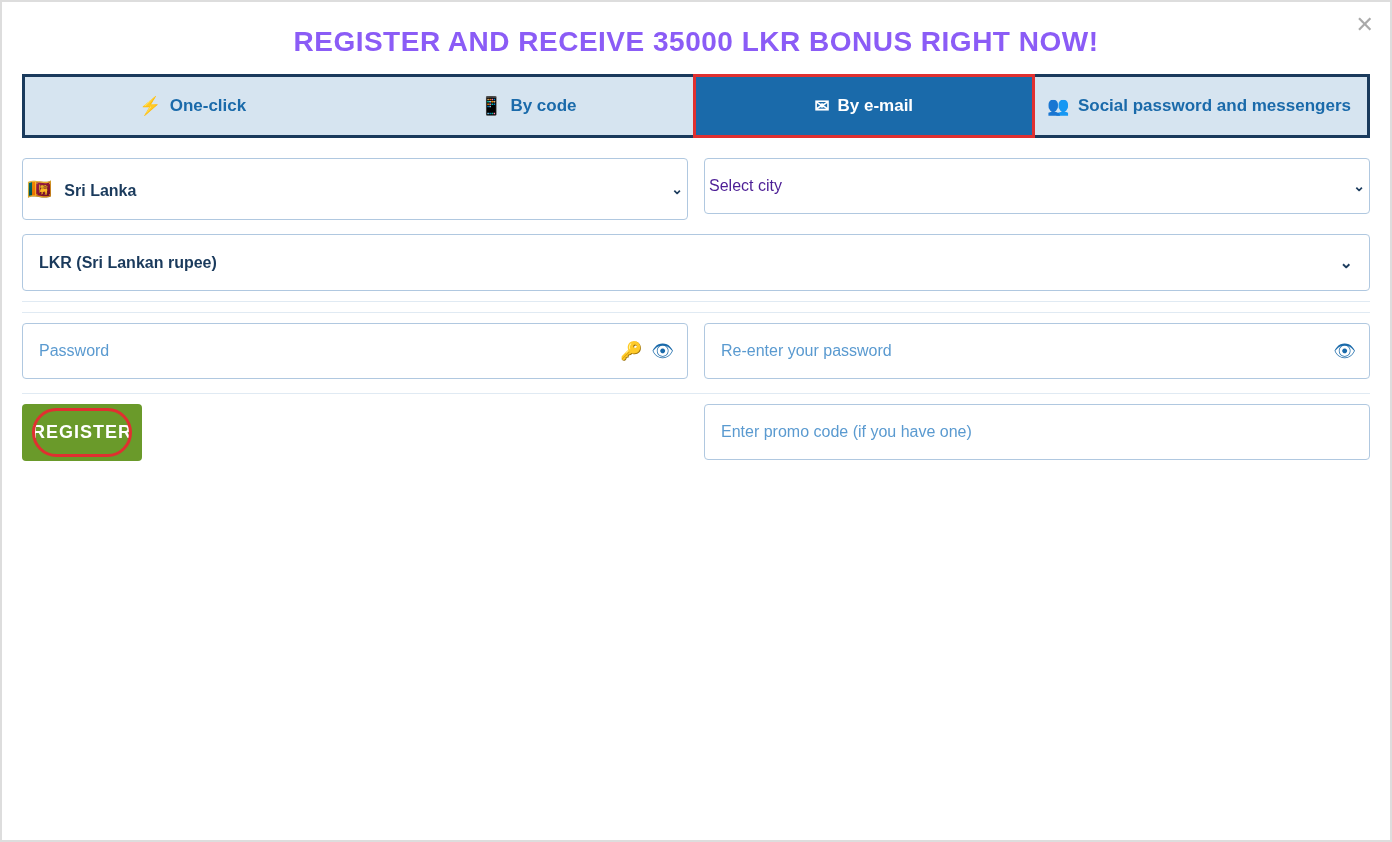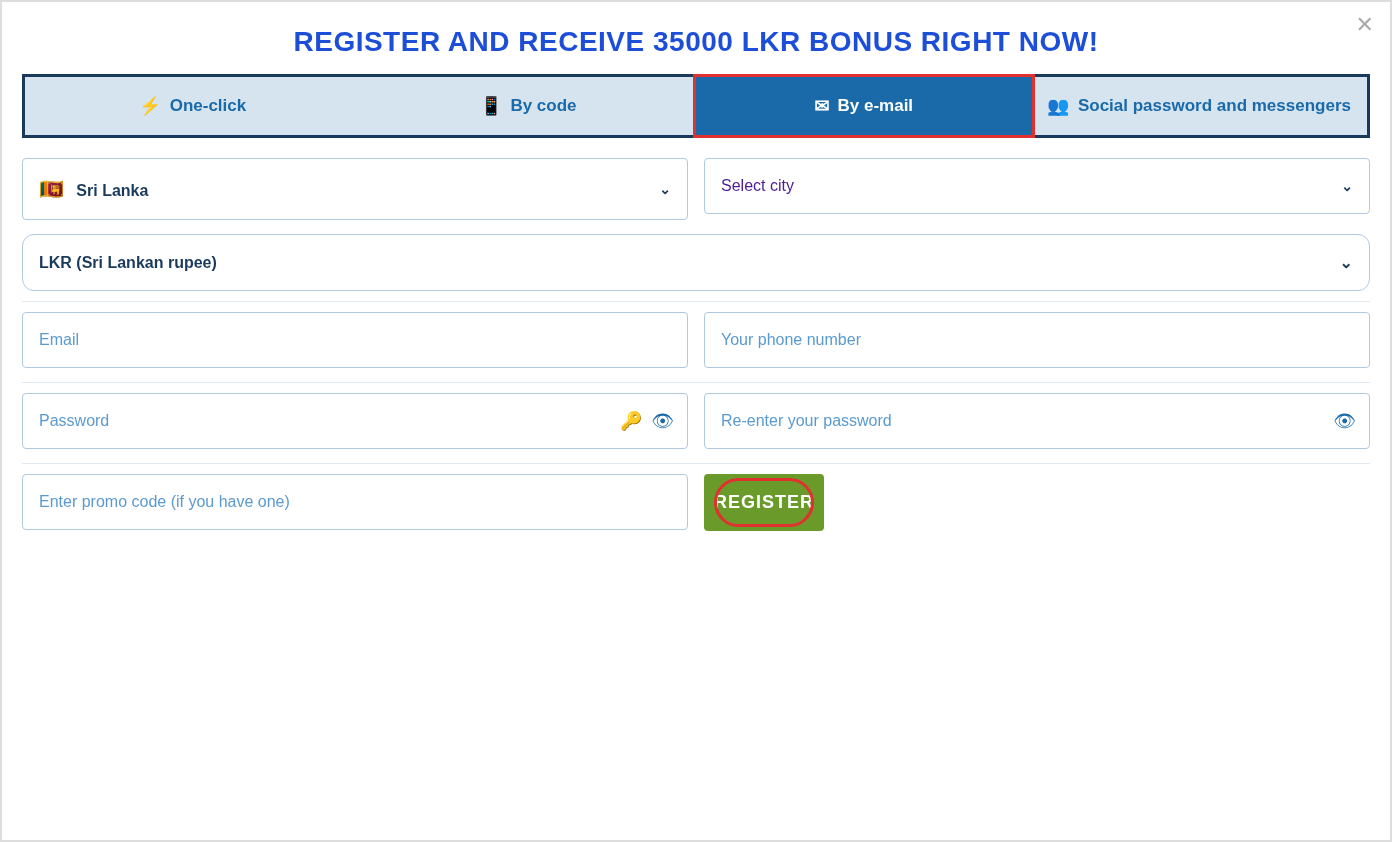--- a/index.html
+++ b/index.html
@@ -23,21 +23,21 @@
       position: absolute;
       top: 10px;
       right: 16px;
       font-size: 22px;
       color: #aaa;
       cursor: pointer;
       z-index: 10;
     }
     .header-title {
       text-align: center;
-      color: #1d4ed8;
+      color: #8b5cf6;
       font-size: 28px;
       font-weight: 900;
       padding: 24px 20px 16px;
       letter-spacing: 0.5px;
     }
     .tabs-wrapper {
       border: 3px solid #1a3a5c;
       margin: 0 20px 0 20px;
       display: flex;
     }
@@ -88,21 +88,21 @@
       background: #fff;
     }
     .form-field::placeholder {
       color: #5a9ad0;
       font-size: 16px;
     }
     .select-display {
       width: 100%;
       border: 1.5px solid #b0c8e0;
       border-radius: 4px;
-      padding: 18px 16px;
+      padding: 18px 4px;
       font-size: 16px;
       color: #1a3a5c;
       font-weight: 600;
       background: #fff;
       display: flex;
       align-items: center;
       justify-content: space-between;
       cursor: pointer;
     }
     .select-display .flag {
@@ -113,21 +113,21 @@
       font-size: 14px;
       color: #1a3a5c;
     }
     .currency-row {
       display: flex;
       margin-bottom: 8px;
     }
     .currency-select {
       flex: 1;
       border: 1.5px solid #b0c8e0;
-      border-radius: 12px;
+      border-radius: 4px;
       padding: 18px 16px;
       font-size: 16px;
       color: #1a3a5c;
       font-weight: 600;
       background: #fff;
       display: flex;
       align-items: center;
       justify-content: space-between;
       cursor: pointer;
     }
@@ -230,28 +230,20 @@
 
     <div class="currency-row">
       <div class="currency-select">
         <span>LKR (Sri Lankan rupee)</span>
         <span class="chevron">⌄</span>
       </div>
     </div>
 
     <hr class="separator">
 
-    <div class="form-row">
-      <div class="form-col">
-        <input class="form-field" type="email" placeholder="Email" style="">
-      </div>
-      <div class="form-col">
-        <input class="form-field" type="tel" placeholder="Your phone number" style="">
-      </div>
-    </div>
 
 
     <hr class="separator">
 
     <div class="form-row">
       <div class="form-col">
         <div class="password-wrapper">
           <input class="form-field" type="password" style="padding-right: 70px;" placeholder="Password">
           <span class="password-icons">
             <span style="font-size:18px;">🔑</span>
@@ -266,21 +258,21 @@
             <span style="font-size:18px; cursor:pointer;">👁︎</span>
           </span>
         </div>
       </div>
     </div>
 
     <hr class="separator">
 
     <div class="promo-register-row">
       <div class="form-col">
+        <button class="register-btn">REGISTER</button>
+      </div>
+      <div class="form-col">
         <input class="form-field" type="text" placeholder="Enter promo code (if you have one)" style="">
-      </div>
-      <div class="form-col">
-        <button class="register-btn">REGISTER</button>
       </div>
     </div>
 
   </div>
 </div>
 
 </body></html>

